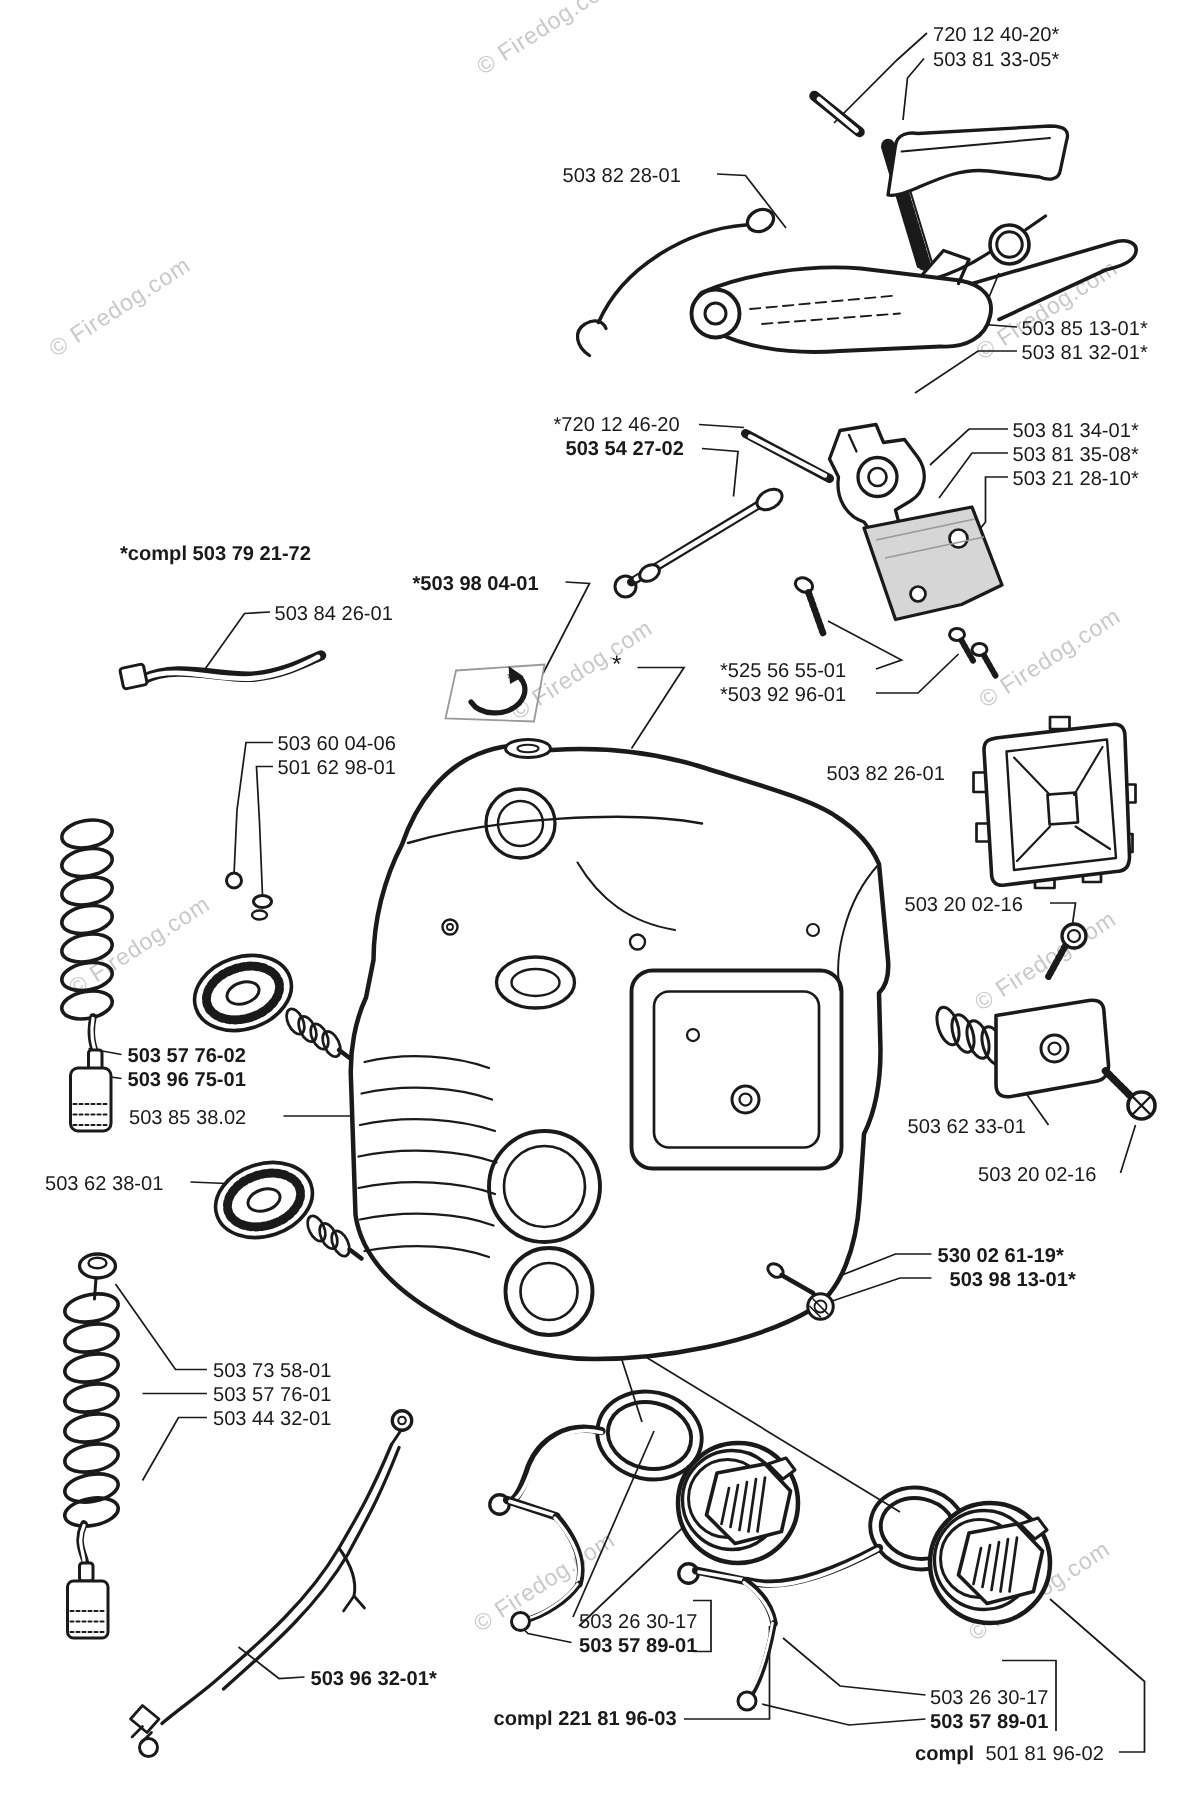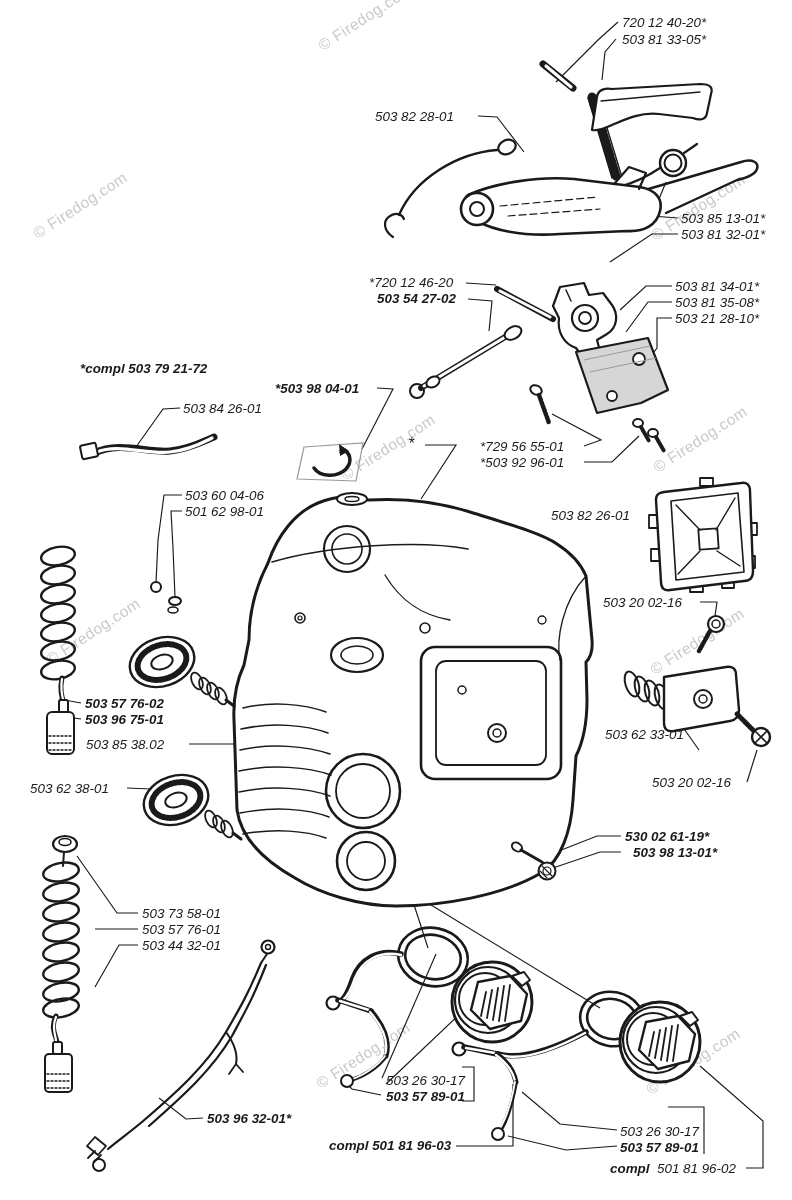--- a/index.html
+++ b/index.html
@@ -1,20 +1,20 @@
 <!DOCTYPE html>
 <html style="--ink: #1a1a1a; --wm: #c9c9c9;"><head>
 <meta charset="utf-8">
 <style>
   :root { --ink:#1a1a1a; --wm:#c9c9c9; }
   html,body { margin:0; padding:0; background:#fff; }
   .stage { position:relative; width:792px; height:1200px; background:#fff; overflow:hidden;
            font-family:"Liberation Sans", sans-serif; }
   .stage svg { position:absolute; left:0; top:0; }
-  .lbl { position:absolute; font-size:13.4px; line-height:15px; color:var(--ink); white-space:nowrap;font-style:italic; }
+  .lbl { position:absolute; font-size:13.4px; line-height:15px; color:var(--ink); white-space:nowrap; }
   .b   { font-weight:700; }
   .wm  { position:absolute; font-size:15.5px; letter-spacing:.5px; color:var(--wm);
          transform:rotate(-33deg); transform-origin:0 50%; white-space:nowrap; pointer-events:none; }
   .s  { stroke:var(--ink); fill:none; stroke-linecap:round; stroke-linejoin:round; }
   .f  { stroke:var(--ink); fill:#fff;  stroke-linecap:round; stroke-linejoin:round; }
   .g  { stroke:var(--ink); fill:#d6d6d6; stroke-linejoin:round; }
   .w  { stroke:#fff; fill:none; stroke-linecap:round; }
   .ld { stroke:var(--ink); fill:none; stroke-width:1.15; }
   .tn { stroke:#999; fill:none; }
 </style>
@@ -345,41 +345,41 @@
   <div class="lbl" style="left:681px;top:211px">503 85 13-01*</div>
   <div class="lbl" style="left:681px;top:227px">503 81 32-01*</div>
   <div class="lbl" style="left:369px;top:275px">*720 12 46-20</div>
   <div class="lbl b" style="left:377px;top:291px">503 54 27-02</div>
   <div class="lbl" style="left:675px;top:279px">503 81 34-01*</div>
   <div class="lbl" style="left:675px;top:295px">503 81 35-08*</div>
   <div class="lbl" style="left:675px;top:311px">503 21 28-10*</div>
   <div class="lbl b" style="left:80px;top:361px">*compl 503 79 21-72</div>
   <div class="lbl b" style="left:275px;top:381px">*503 98 04-01</div>
   <div class="lbl" style="left:183px;top:401px">503 84 26-01</div>
-  <div class="lbl" style="left:480px;top:439px">*729 56 55-01</div>
+  <div class="lbl" style="left:480px;top:439px">*525 56 55-01</div>
   <div class="lbl" style="left:480px;top:455px">*503 92 96-01</div>
   <div class="lbl" style="left:185px;top:488px">503 60 04-06</div>
   <div class="lbl" style="left:185px;top:504px">501 62 98-01</div>
   <div class="lbl" style="left:551px;top:508px">503 82 26-01</div>
   <div class="lbl" style="left:603px;top:595px">503 20 02-16</div>
   <div class="lbl b" style="left:85px;top:696px">503 57 76-02</div>
   <div class="lbl b" style="left:85px;top:712px">503 96 75-01</div>
   <div class="lbl" style="left:86px;top:737px">503 85 38.02</div>
   <div class="lbl" style="left:30px;top:781px">503 62 38-01</div>
-  <div class="lbl" style="left:605px;top:727px">503 62 33-01</div>
+  <div class="lbl" style="left:605px;top:743px">503 62 33-01</div>
   <div class="lbl" style="left:652px;top:775px">503 20 02-16</div>
   <div class="lbl b" style="left:625px;top:829px">530 02 61-19*</div>
   <div class="lbl b" style="left:633px;top:845px">503 98 13-01*</div>
   <div class="lbl" style="left:142px;top:906px">503 73 58-01</div>
   <div class="lbl" style="left:142px;top:922px">503 57 76-01</div>
   <div class="lbl" style="left:142px;top:938px">503 44 32-01</div>
   <div class="lbl b" style="left:207px;top:1111px">503 96 32-01*</div>
   <div class="lbl" style="left:386px;top:1073px">503 26 30-17</div>
   <div class="lbl b" style="left:386px;top:1089px">503 57 89-01</div>
-  <div class="lbl b" style="left:329px;top:1138px">compl 501 81 96-03</div>
+  <div class="lbl b" style="left:329px;top:1138px">compl 221 81 96-03</div>
   <div class="lbl" style="left:620px;top:1124px">503 26 30-17</div>
   <div class="lbl b" style="left:620px;top:1140px">503 57 89-01</div>
   <div class="lbl b" style="left:610px;top:1161px">compl</div>
   <div class="lbl" style="left:657px;top:1161px">501 81 96-02</div>
   <div class="lbl" style="left:408px;top:436px;font-size:16px">*</div>
   <div class="lbl" style="left:338px;top:446px;font-size:11px">*</div>
 
 </div>
 
 </body></html>

